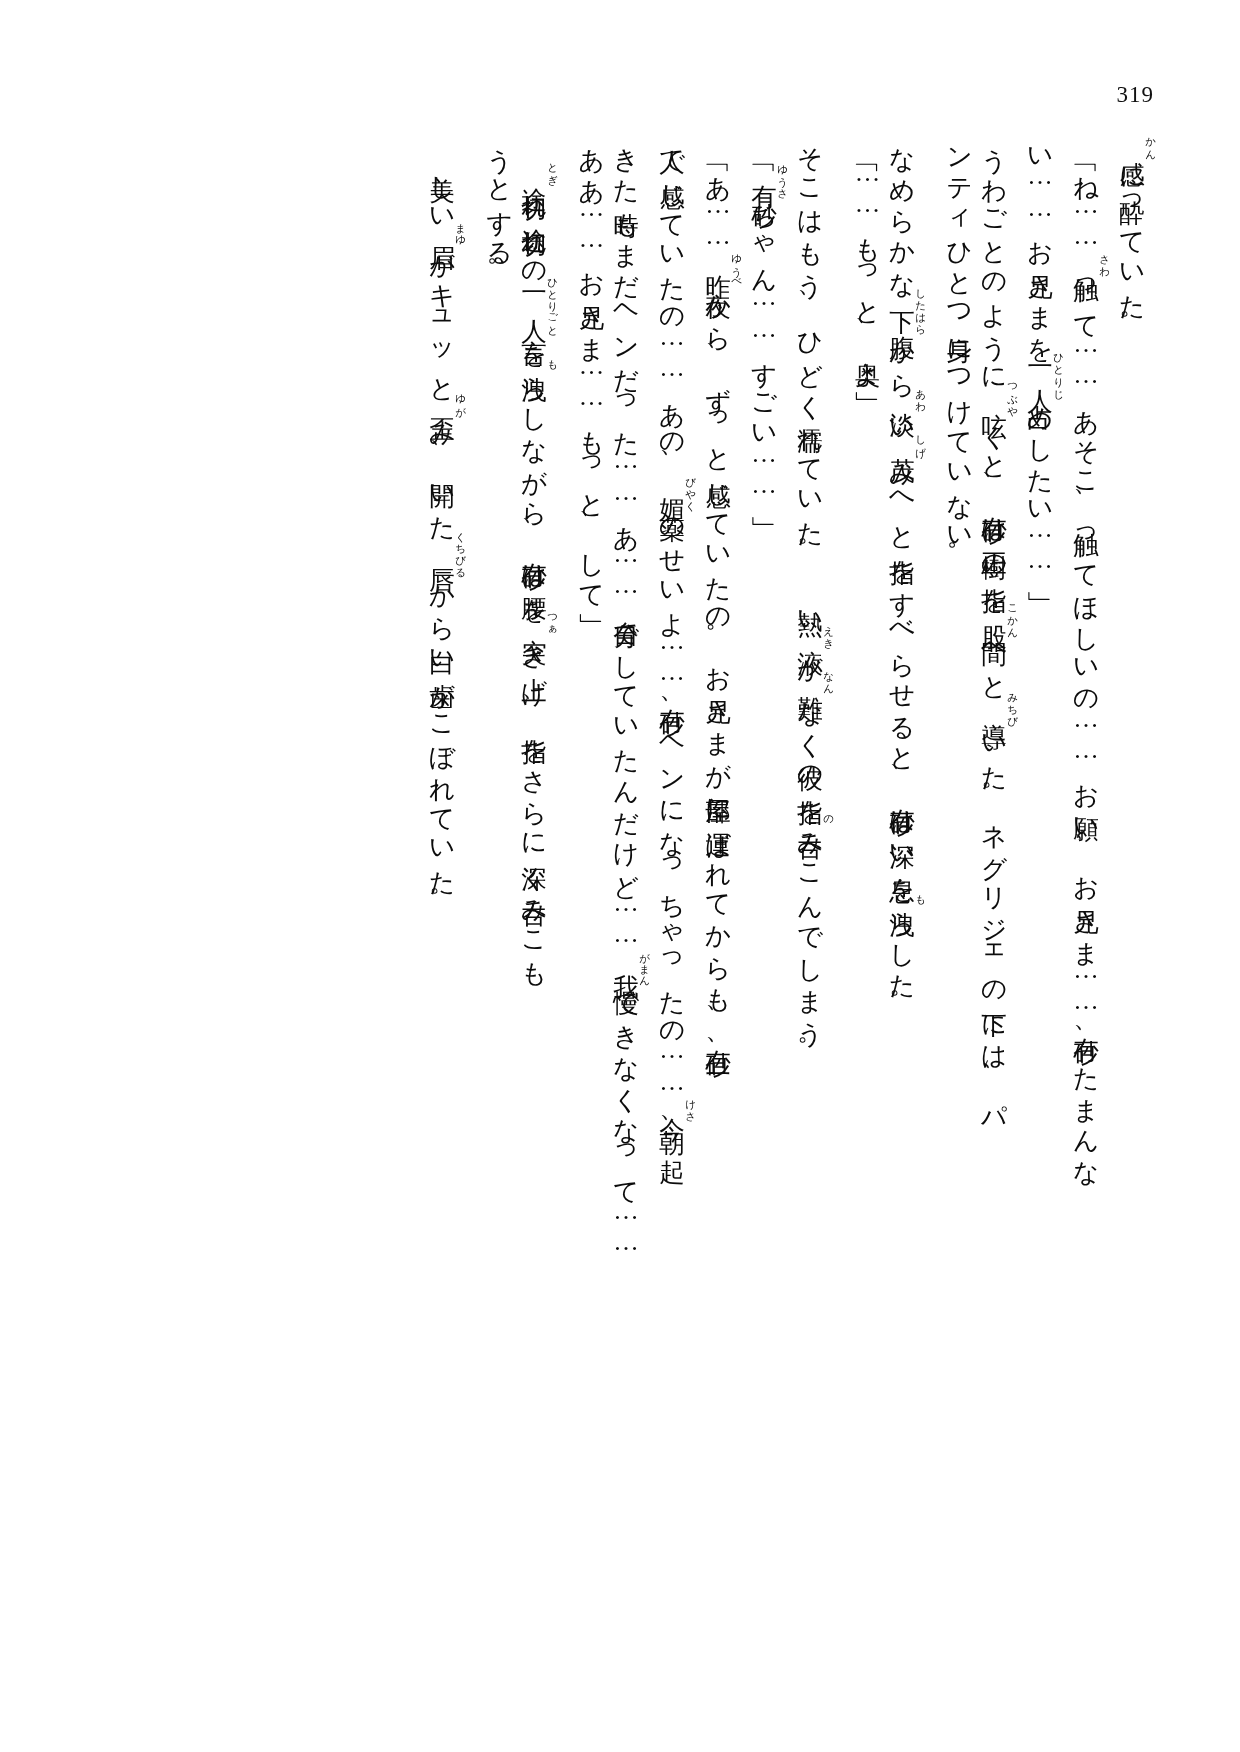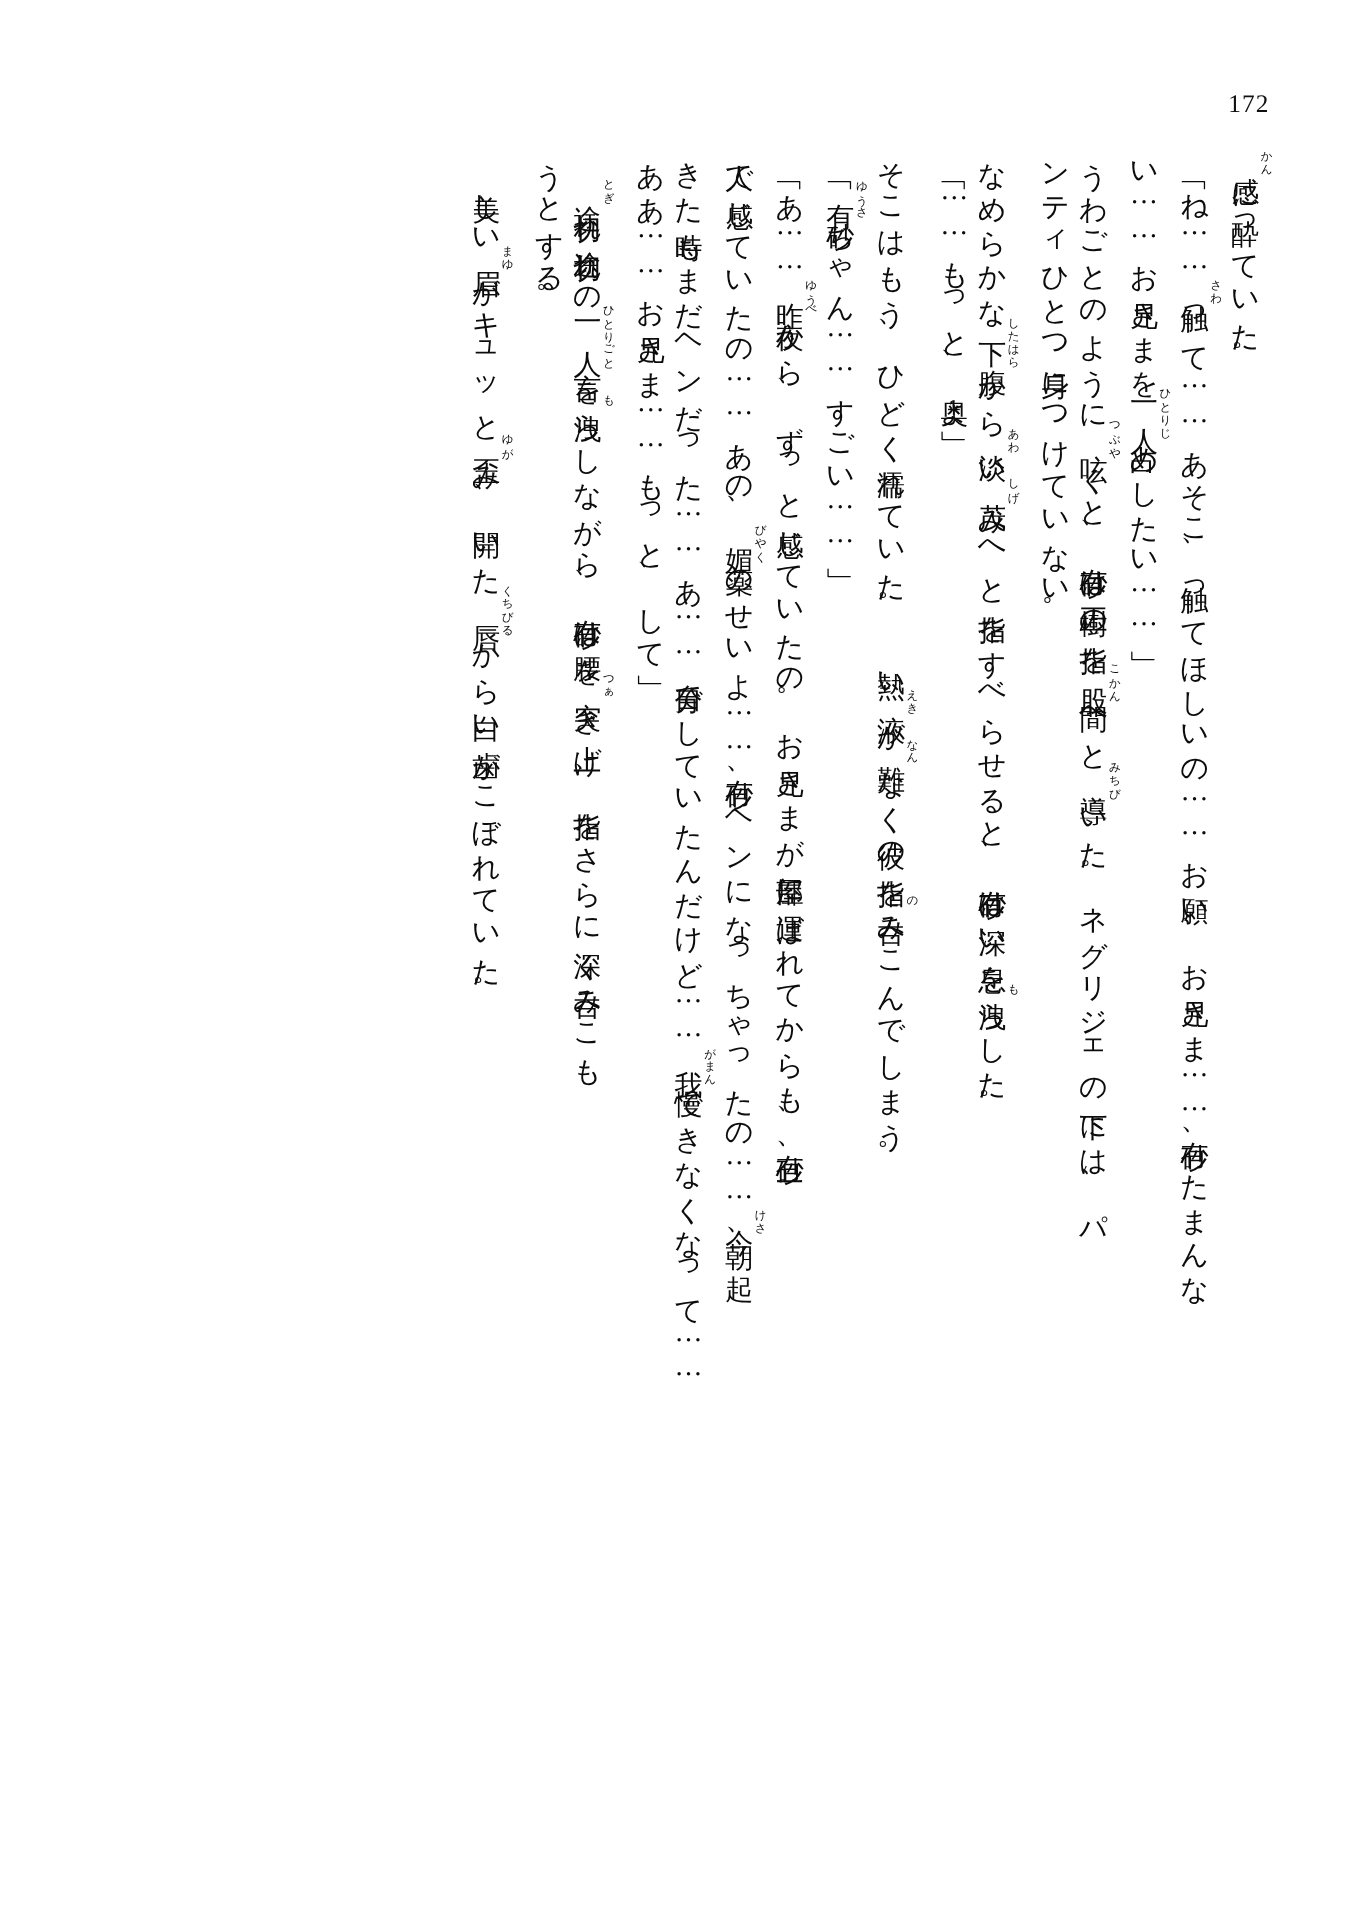--- a/index.html
+++ b/index.html
@@ -60,21 +60,21 @@
     letter-spacing: 0px;
     line-height: 1;
     font-family: "Liberation Serif", "DejaVu Serif", serif;
   }
 </style>
 </head>
 <body>
 
 <div class="page">
 
-  <div class="page-number">172</div>
+  <div class="page-number">319</div>
 
   <div class="text-block">
     <div class="vline"><ruby>感<rt>かん</rt></ruby>に酔っていた。</div>
     <div class="vline indent">「ね……<ruby>触<rt>さわ</rt></ruby>って……あそこ、触ってほしいの……お願い、お兄さま……有砂、たまんな</div>
     <div class="vline">い……お兄さまを<ruby>一人占<rt>ひとりじ</rt></ruby>めしたい……」</div>
     <div class="vline">うわごとのように<ruby>呟<rt>つぶや</rt></ruby>くと、有砂は正樹の指を<ruby>股間<rt>こかん</rt></ruby>へと<ruby>導<rt>みちび</rt></ruby>いた。ネグリジェの下には、パ</div>
     <div class="vline">ンティひとつ身につけていない。</div>
     <div class="vline">なめらかな<ruby>下腹<rt>したはら</rt></ruby>から<ruby>淡<rt>あわ</rt></ruby>い<ruby>茂<rt>しげ</rt></ruby>みへと指をすべらせると、有砂は深い息を<ruby>洩<rt>も</rt></ruby>らした。</div>
     <div class="vline indent">「……もっと、奥よ」</div>
     <div class="vline">そこはもう、ひどく濡れていた。　熱い<ruby>液<rt>えき</rt></ruby>が<ruby>難<rt>なん</rt></ruby>なく彼の指を<ruby>呑<rt>の</rt></ruby>みこんでしまう。</div>

